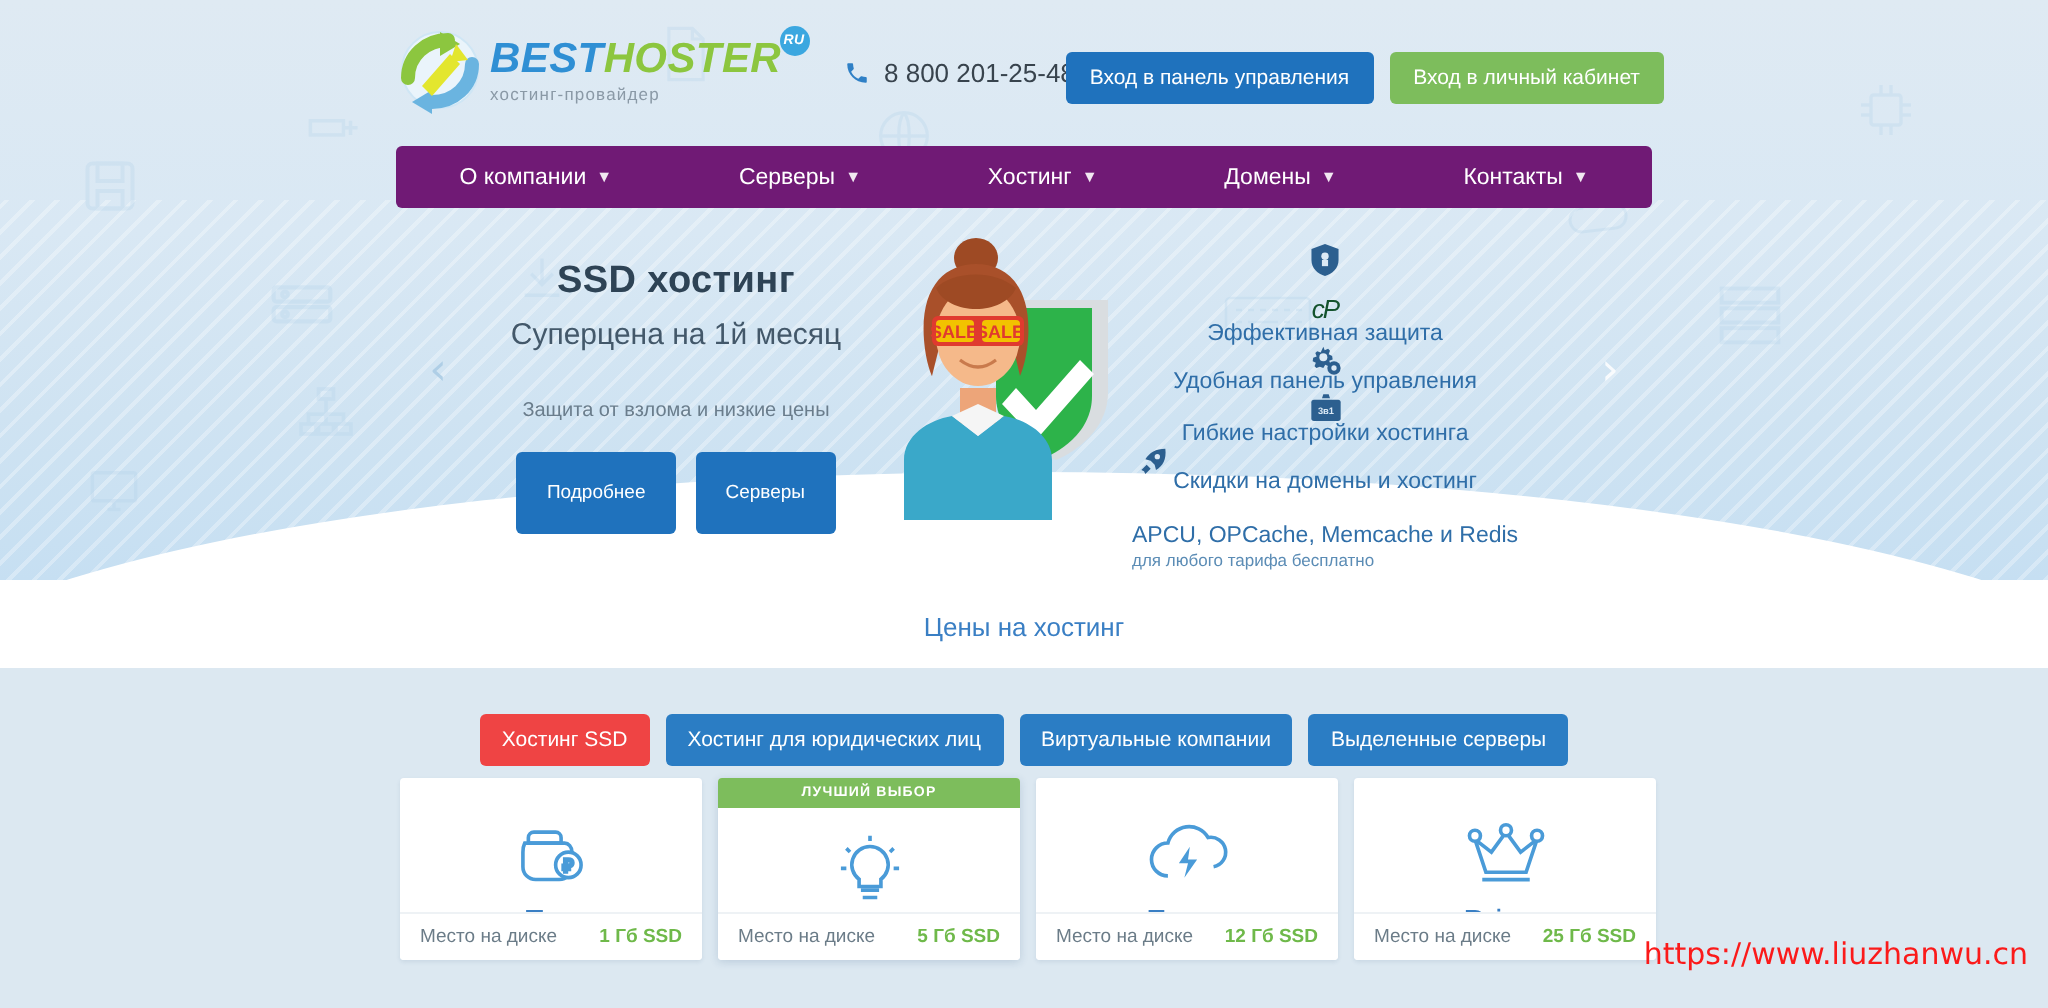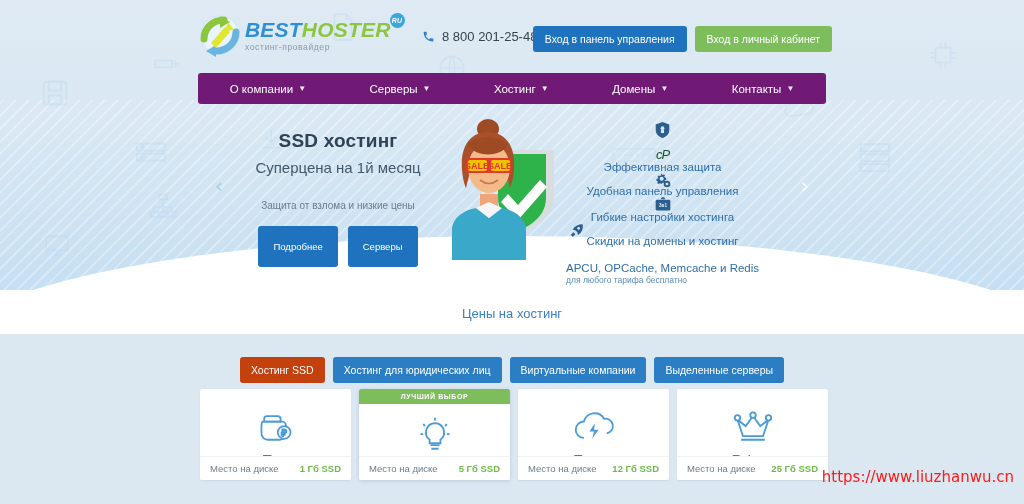--- a/index.html
+++ b/index.html
@@ -122,21 +122,21 @@
 
   .tabs {
     position: absolute; left: 0; top: 357px; width: 1024px;
     display: flex; justify-content: center; gap: 8px; z-index: 3;
   }
   .tab {
     border: 0; border-radius: 3px; color: #fff; font-size: 10.5px;
     padding: 7px 11px; cursor: pointer; font-family: inherit; white-space: nowrap;
     background: #2b7dc4;
   }
-  .tab.active { background: #c2410c; }
+  .tab.active { background: #ef4444; }
 
   .cards {
     position: absolute; left: 200px; top: 389px; width: 628px;
     display: flex; gap: 8px; z-index: 3;
   }
   .card {
     width: 153px; background: #fff; border-radius: 2px;
     box-shadow: 0 1px 2px rgba(40,80,120,.10); overflow: hidden; position: relative;
   }
   .card.featured { box-shadow: 0 1px 4px rgba(40,80,120,.18); }

